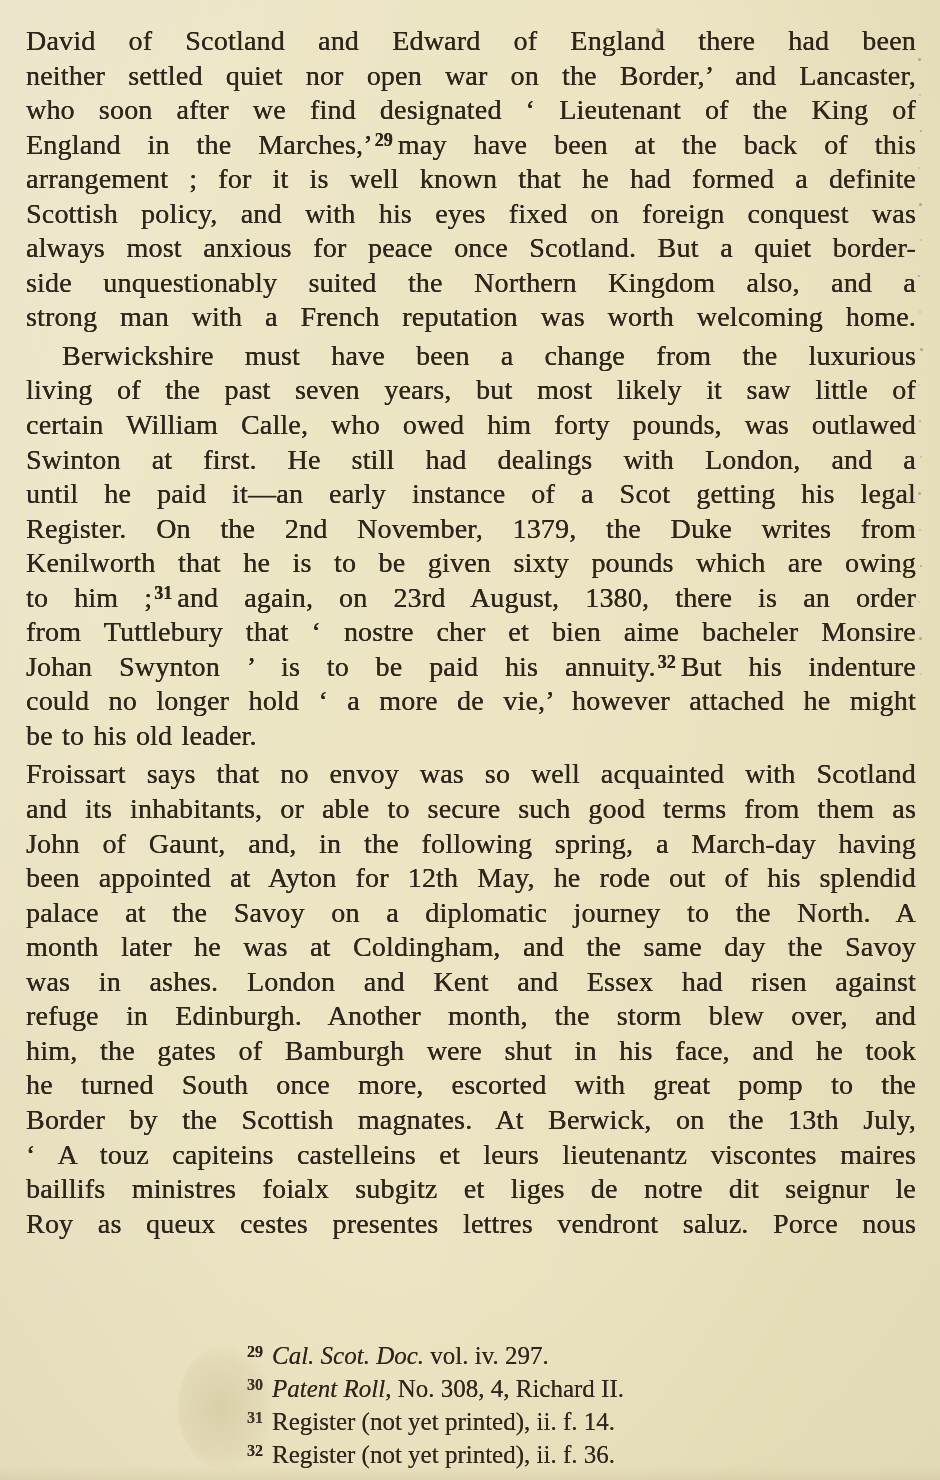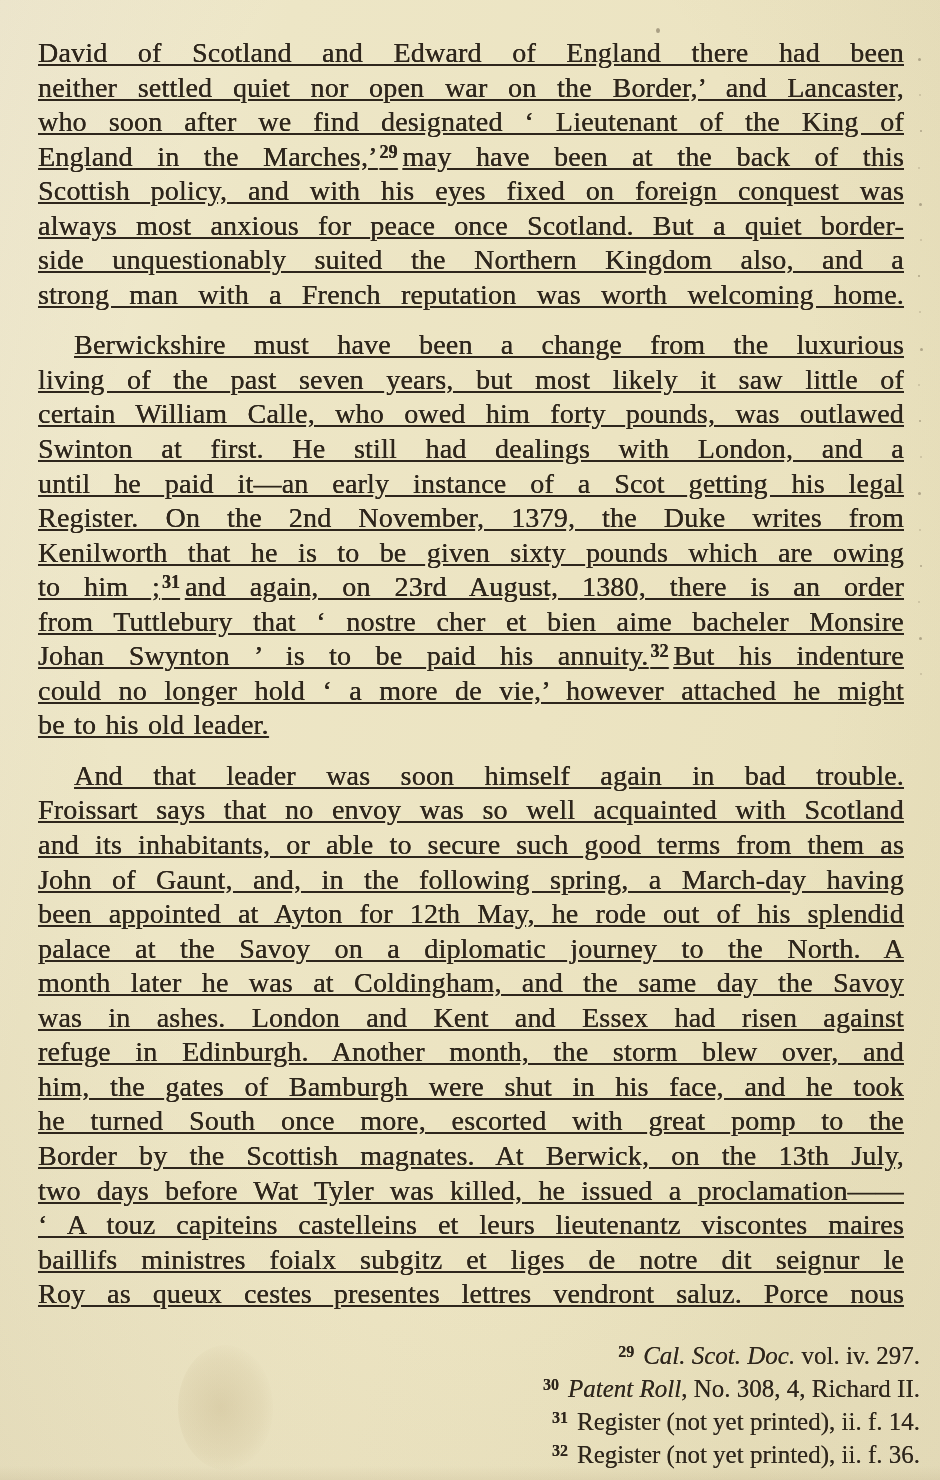--- a/index.html
+++ b/index.html
@@ -24,21 +24,21 @@
   }
   .text-block{
     position:absolute;
     left:22px;top:20px;
     width:898px;
     font-size:28px;
     letter-spacing:0.2px;
     word-spacing:2px;
     text-shadow:0 0 0.6px rgba(46,38,28,0.85), 0.25px 0 0 rgba(46,38,28,0.55);
   }
-  .para{margin:16px;text-decoration:underline;}
+  .para{margin:4px;}
   .line{
     height:34.55px;
     line-height:34.55px;
     overflow:hidden;
     white-space:nowrap; 
   }
   .line.just{
     white-space:normal;
     text-align:justify;
     text-align-last:justify;
@@ -60,21 +60,20 @@
     padding-left:225px;
     box-sizing:border-box;
     font-size:25px;
     text-shadow:0 0 0.5px rgba(46,38,28,0.8);
   }
   .footnote{
     height:33px;
     line-height:33px;
     white-space:nowrap;
     overflow:hidden;
-    text-align:right;
   }
   sup.fn-marker{
     font-size:16px;
     font-weight:bold;
     line-height:0;
     vertical-align:7px;
     margin-right:9px;
   }
   .footnote i{font-style:italic;}
   .speck{
@@ -99,53 +98,52 @@
 </head>
 <body>
 
 <div class="page">
   <div class="text-block">
       <div class="para">
         <div class="line just">David of Scotland and Edward of England there had been</div>
         <div class="line just">neither settled quiet nor open war on the Border,’ and Lancaster,</div>
         <div class="line just">who soon after we find designated ‘ Lieutenant of the King of</div>
         <div class="line just">England in the Marches,’<sup class="fn-ref">29</sup>may have been at the back of this</div>
+        <div class="line just">arrangement ; for it is well known that he had formed a definite</div>
         <div class="line just">Scottish policy, and with his eyes fixed on foreign conquest was</div>
         <div class="line just">always most anxious for peace once Scotland. But a quiet border-</div>
         <div class="line just">side unquestionably suited the Northern Kingdom also, and a</div>
         <div class="line just">strong man with a French reputation was worth welcoming home.</div>
       </div>
       <div class="para">
         <div class="line just indent">Berwickshire must have been a change from the luxurious</div>
         <div class="line just">living of the past seven years, but most likely it saw little of</div>
         <div class="line just">certain William Calle, who owed him forty pounds, was outlawed</div>
         <div class="line just">Swinton at first. He still had dealings with London, and a</div>
         <div class="line just">until he paid it—an early instance of a Scot getting his legal</div>
         <div class="line just">Register. On the 2nd November, 1379, the Duke writes from</div>
         <div class="line just">Kenilworth that he is to be given sixty pounds which are owing</div>
         <div class="line just">to him ;<sup class="fn-ref">31</sup>and again, on 23rd August, 1380, there is an order</div>
         <div class="line just">from Tuttlebury that ‘ nostre cher et bien aime bacheler Monsire</div>
         <div class="line just">Johan Swynton ’ is to be paid his annuity.<sup class="fn-ref">32</sup>But his indenture</div>
         <div class="line just">could no longer hold ‘ a more de vie,’ however attached he might</div>
         <div class="line">be to his old leader.</div>
       </div>
       <div class="para">
-        <div class="line just indent">And that leader was soon himself again in bad trouble.</div>
         <div class="line just">Froissart says that no envoy was so well acquainted with Scotland</div>
         <div class="line just">and its inhabitants, or able to secure such good terms from them as</div>
         <div class="line just">John of Gaunt, and, in the following spring, a March-day having</div>
         <div class="line just">been appointed at Ayton for 12th May, he rode out of his splendid</div>
         <div class="line just">palace at the Savoy on a diplomatic journey to the North. A</div>
         <div class="line just">month later he was at Coldingham, and the same day the Savoy</div>
         <div class="line just">was in ashes. London and Kent and Essex had risen against</div>
         <div class="line just">refuge in Edinburgh. Another month, the storm blew over, and</div>
         <div class="line just">him, the gates of Bamburgh were shut in his face, and he took</div>
         <div class="line just">he turned South once more, escorted with great pomp to the</div>
         <div class="line just">Border by the Scottish magnates. At Berwick, on the 13th July,</div>
-        <div class="line just">two days before Wat Tyler was killed, he issued a proclamation——</div>
         <div class="line just">‘ A touz capiteins castelleins et leurs lieutenantz viscontes maires</div>
         <div class="line just">baillifs ministres foialx subgitz et liges de notre dit seignur le</div>
         <div class="line just">Roy as queux cestes presentes lettres vendront saluz. Porce nous</div>
       </div>
     </div>
   <div class="footnotes">
       <div class="footnote"><sup class="fn-marker">29</sup><i>Cal. Scot. Doc.</i> vol. iv. 297.</div>
       <div class="footnote"><sup class="fn-marker">30</sup><i>Patent Roll</i>, No. 308, 4, Richard II.</div>
       <div class="footnote"><sup class="fn-marker">31</sup>Register (not yet printed), ii. f. 14.</div>
       <div class="footnote"><sup class="fn-marker">32</sup>Register (not yet printed), ii. f. 36.</div>

